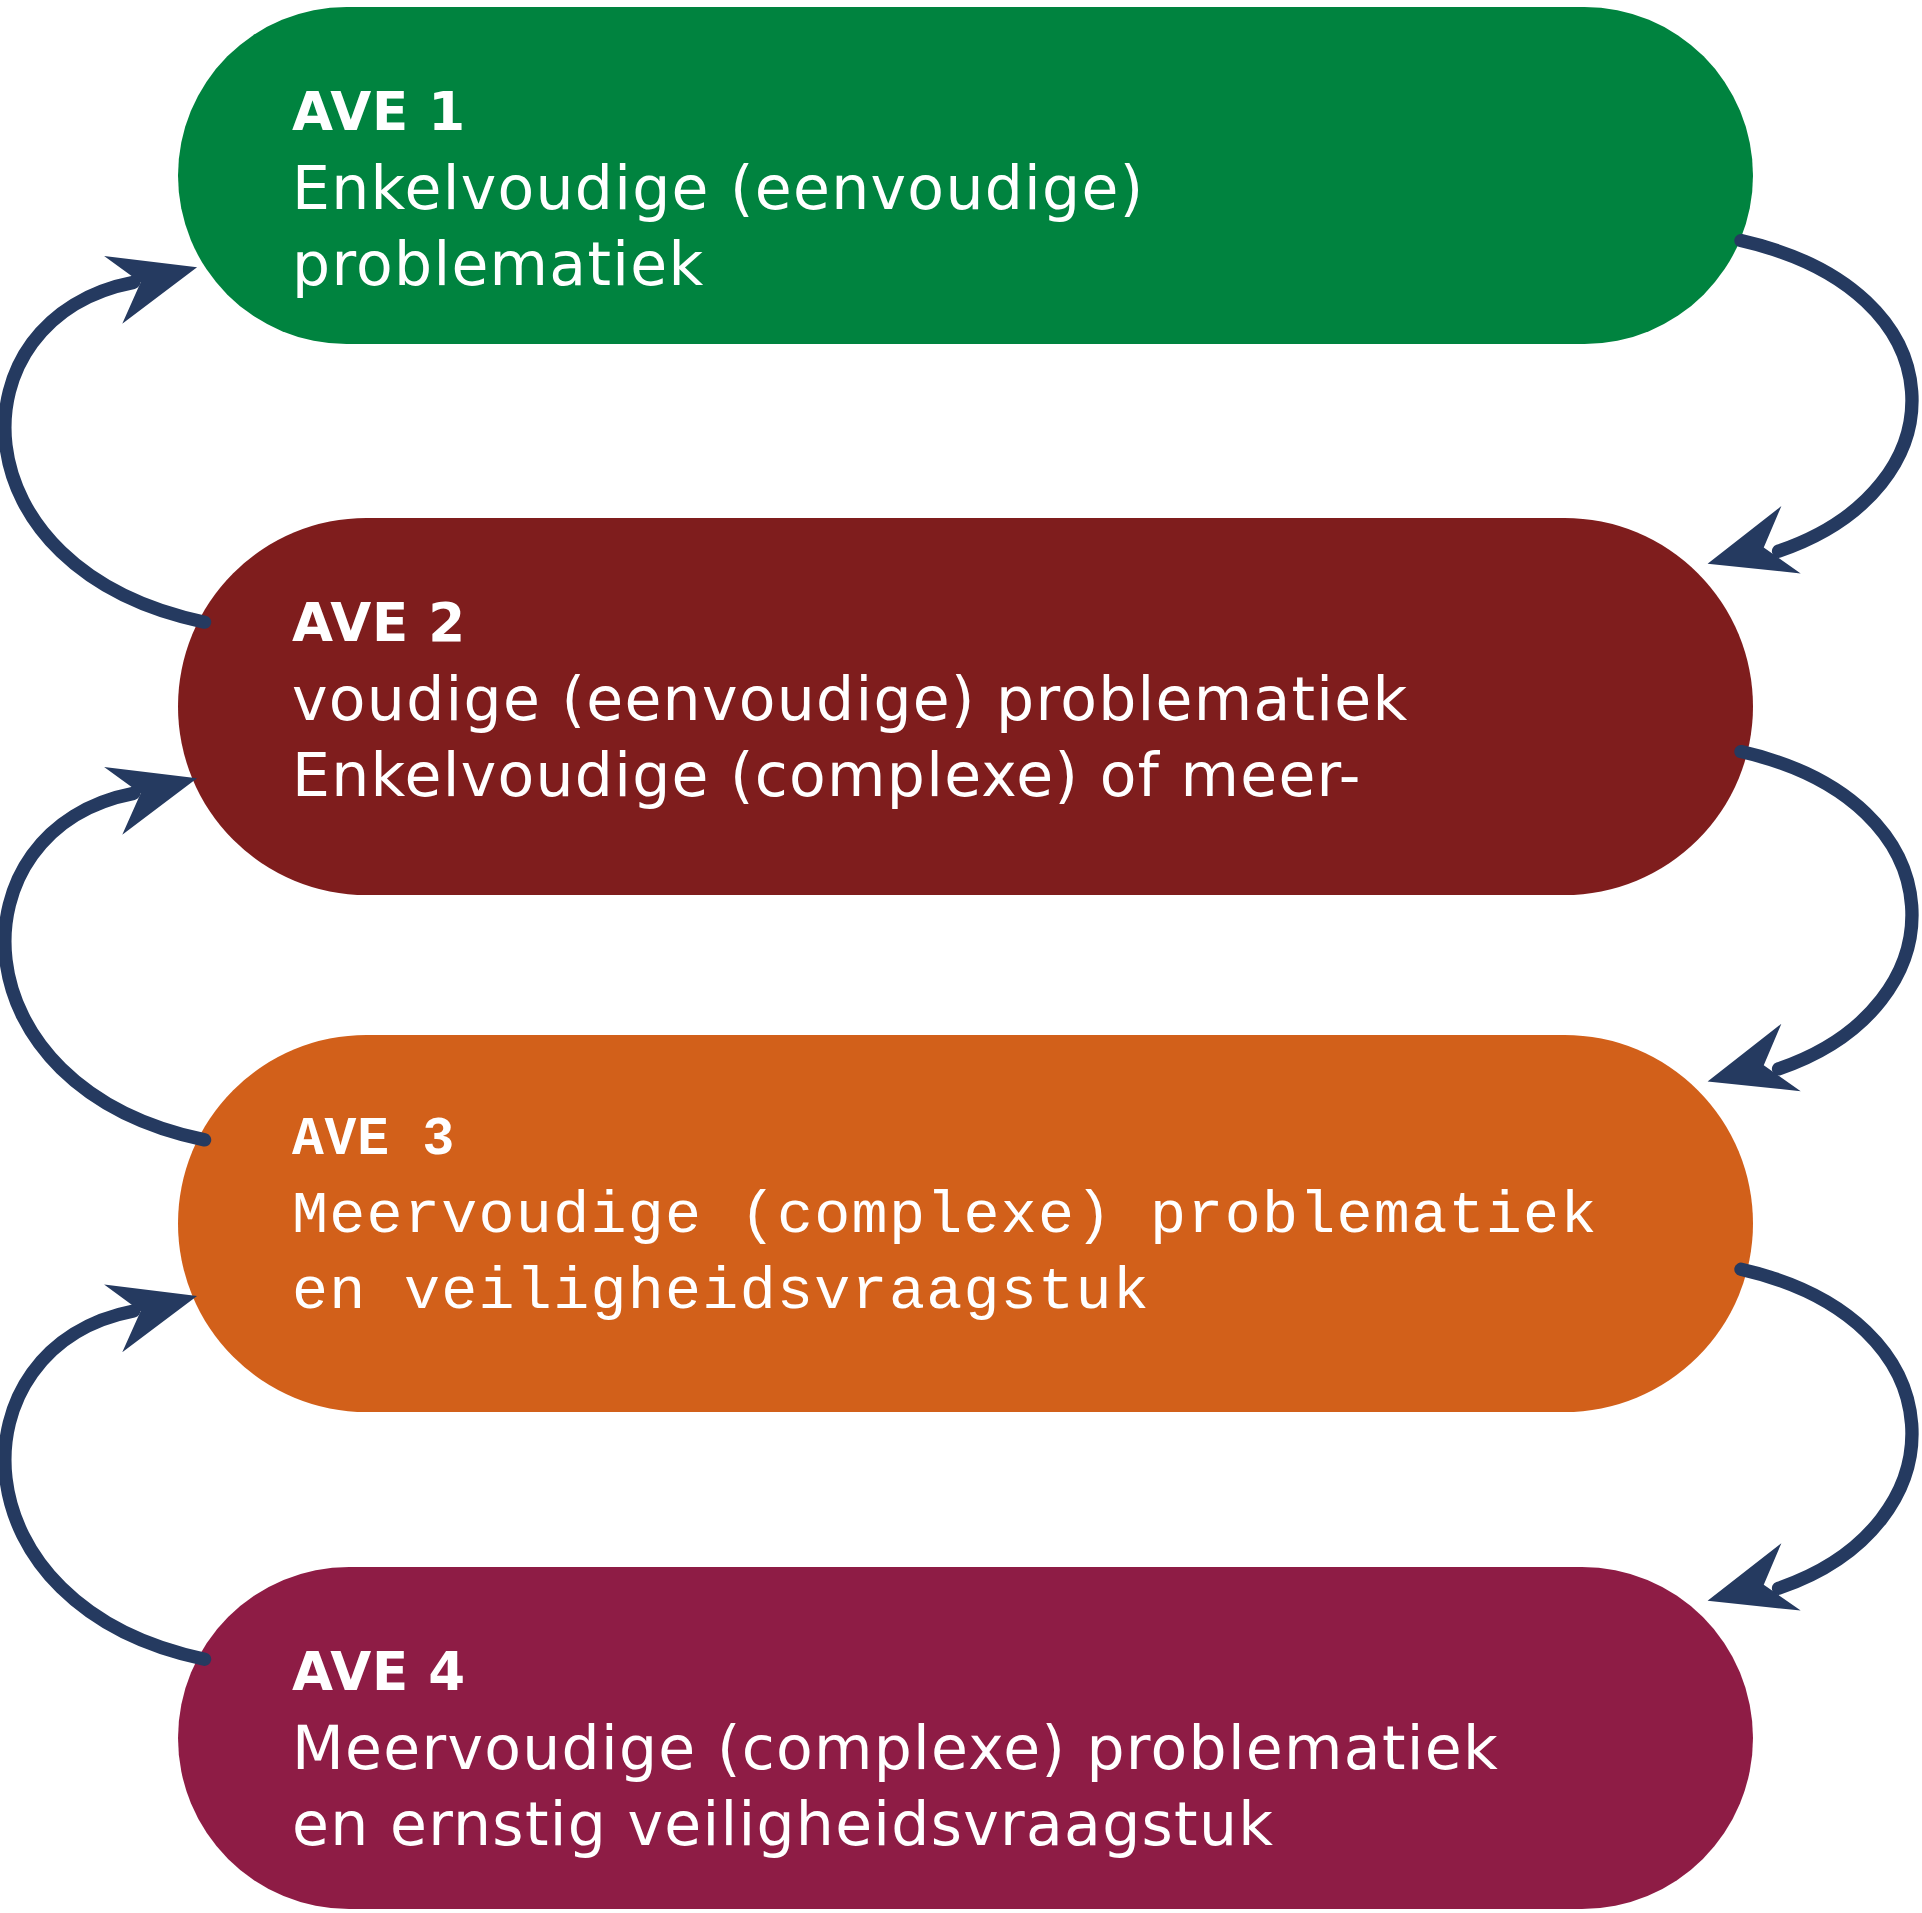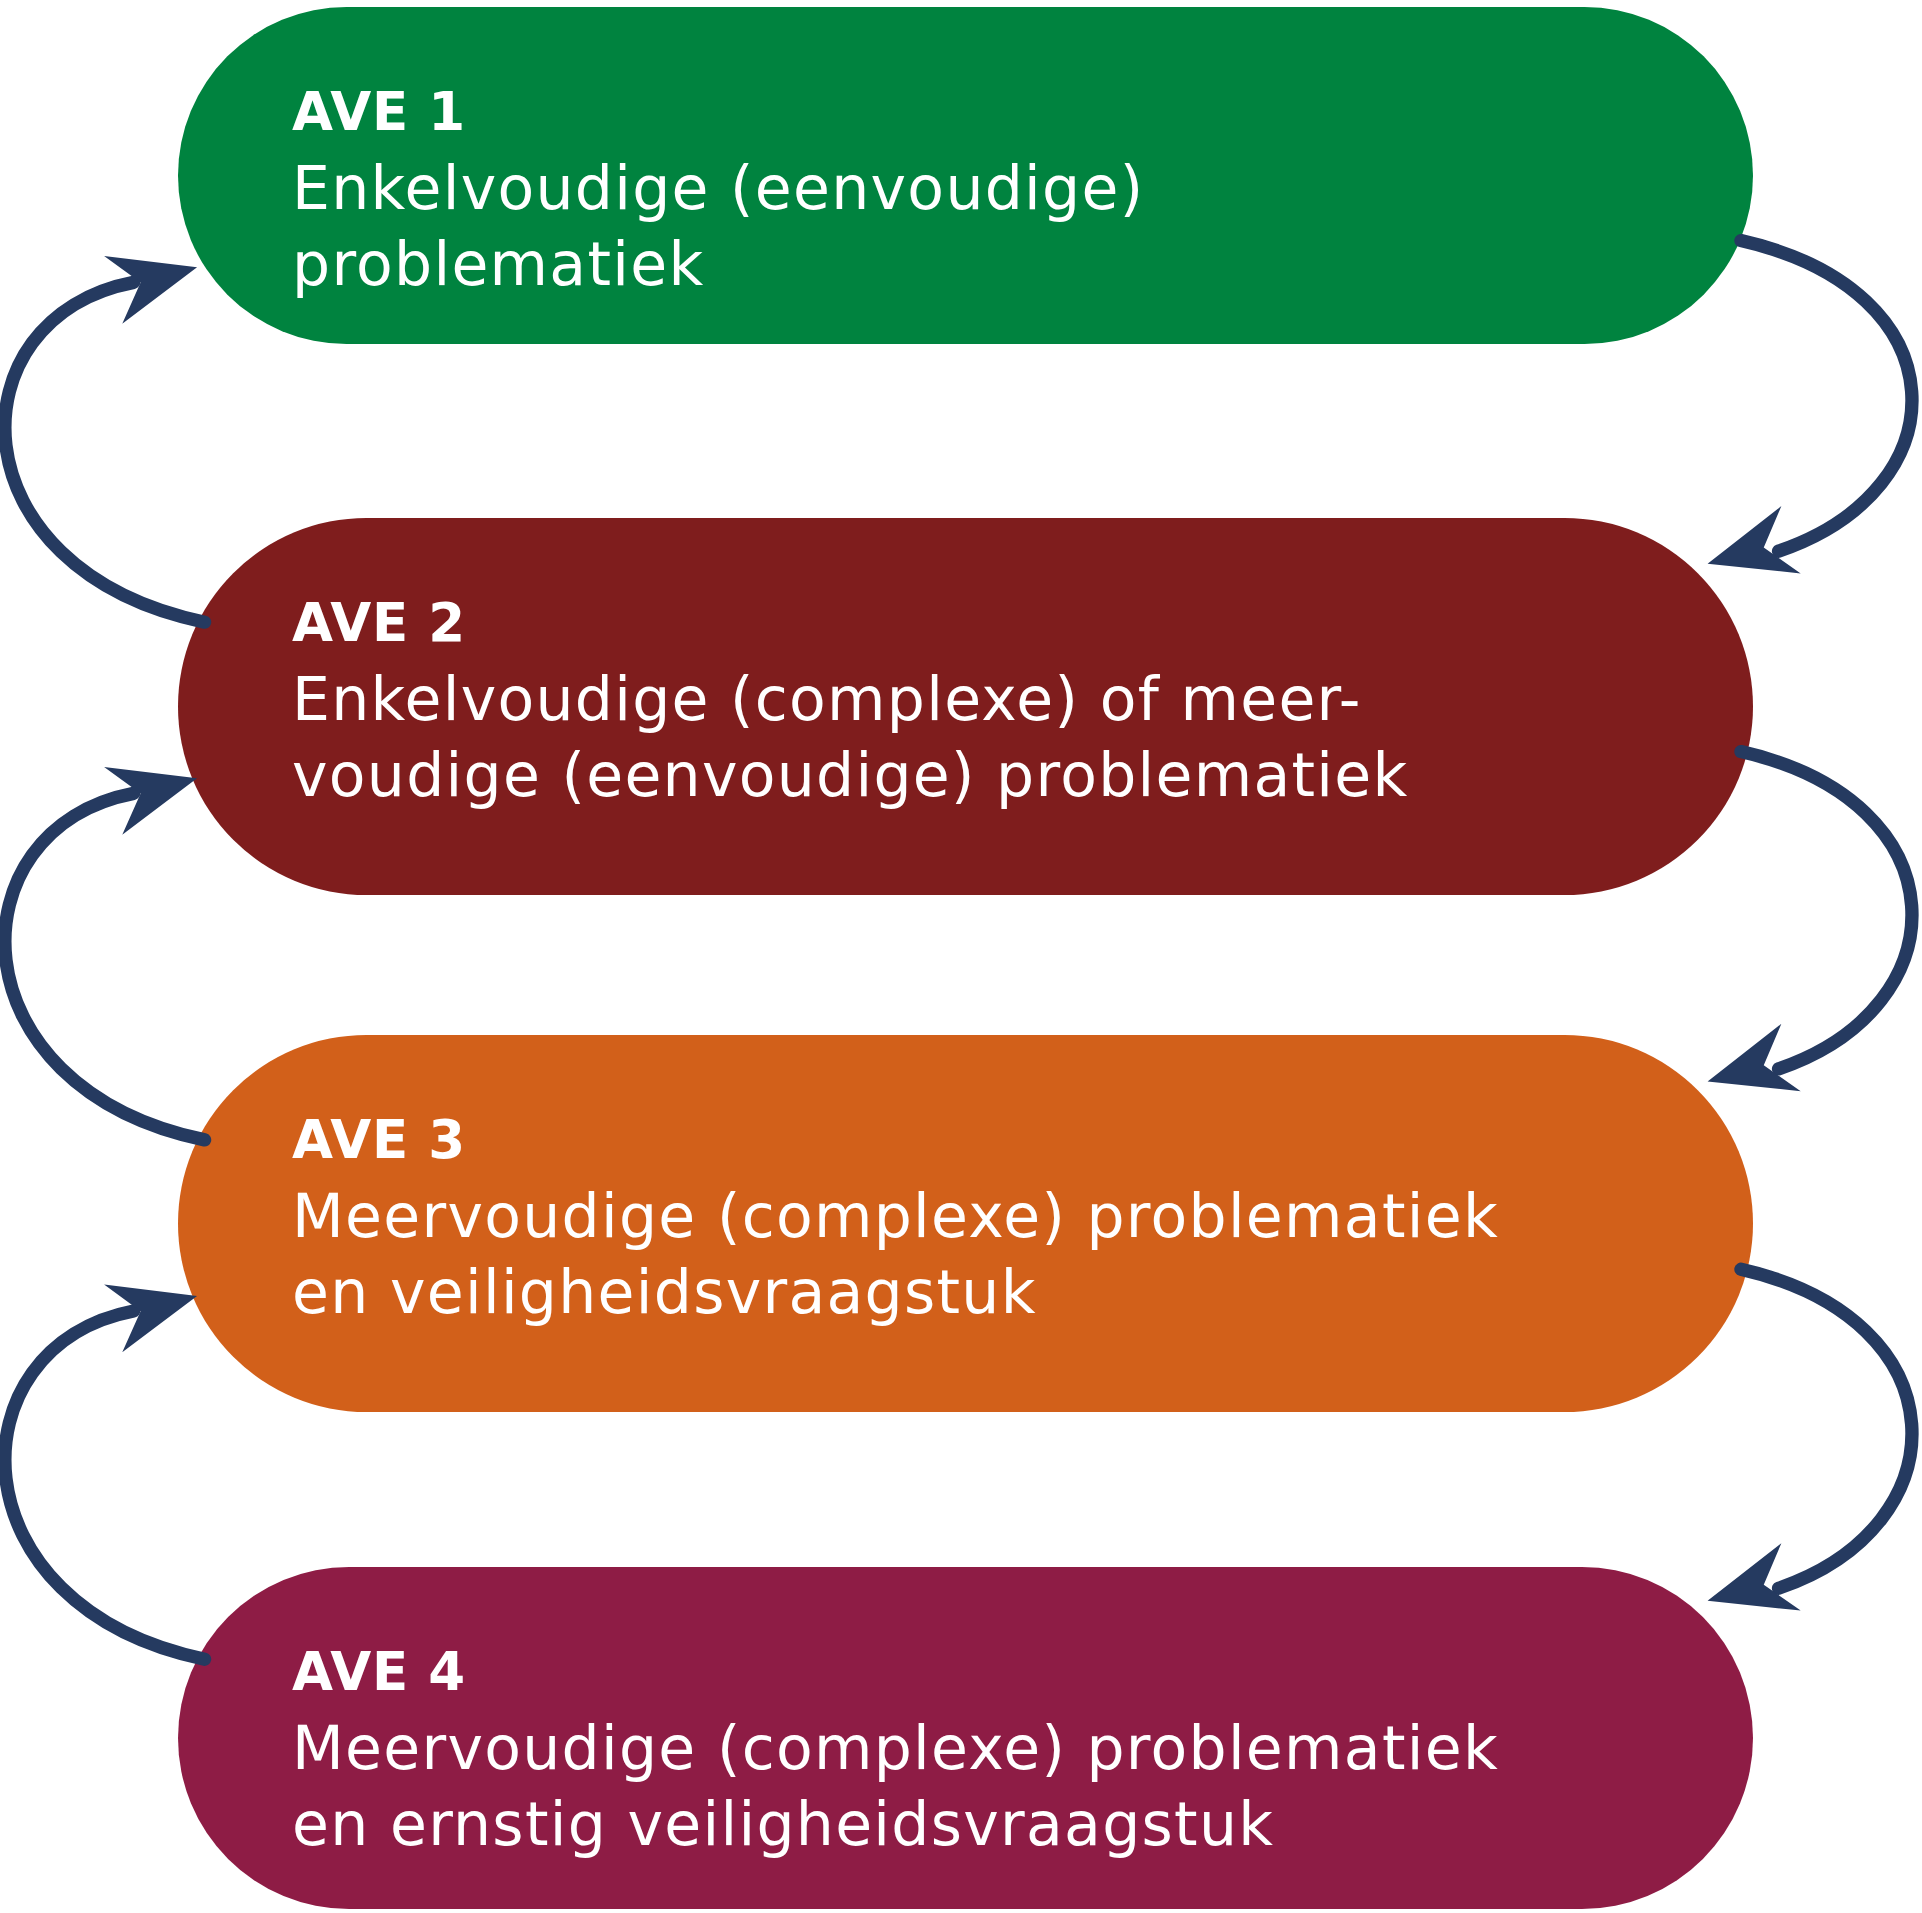--- a/index.html
+++ b/index.html
@@ -25,21 +25,21 @@
     letter-spacing:0.8px;
   }
   .pill .bodyline{
     font-size:60px;
     font-weight:400;
     line-height:76px;
     letter-spacing:1.3px;
   }
   #pill-ave1{top:6.7px;height:337px;border-radius:189px;}
   #pill-ave2{top:518px;height:377px;border-radius:189px;}
-  #pill-ave3{top:1035px;height:377px;border-radius:189px;}
+  #pill-ave3{top:1035px;height:377px;border-radius:189px;font-family:Liberation Mono, monospace;}
   #pill-ave4{top:1555px;height:342px;border-radius:171px;margin-top:12px;}
   .arrow-layer{
     position:absolute;inset:0;
     width:1923px;height:1914px;
     pointer-events:none;
   }
   .arrow-path{fill:none;stroke-width:16px;stroke-linecap:round;}
 </style>
 </head>
 <body>
@@ -47,22 +47,22 @@
 <div class="stage">
 
   <div class="pill" id="pill-ave1" style="background-color: rgb(0, 131, 63);">
     <div class="heading">AVE 1</div>
     <div class="bodyline">Enkelvoudige (eenvoudige)</div>
     <div class="bodyline">problematiek</div>
   </div>
 
   <div class="pill" id="pill-ave2" style="background-color: #7f1d1d;">
     <div class="heading">AVE 2</div>
+    <div class="bodyline">voudige (eenvoudige) problematiek</div>
     <div class="bodyline">Enkelvoudige (complexe) of meer-</div>
-    <div class="bodyline">voudige (eenvoudige) problematiek</div>
   </div>
 
   <div class="pill" id="pill-ave3" style="background-color: rgb(210, 96, 26);">
     <div class="heading">AVE 3</div>
     <div class="bodyline">Meervoudige (complexe) problematiek</div>
     <div class="bodyline">en veiligheidsvraagstuk</div>
   </div>
 
   <div class="pill" id="pill-ave4" style="background-color: rgb(142, 28, 69);">
     <div class="heading">AVE 4</div>

